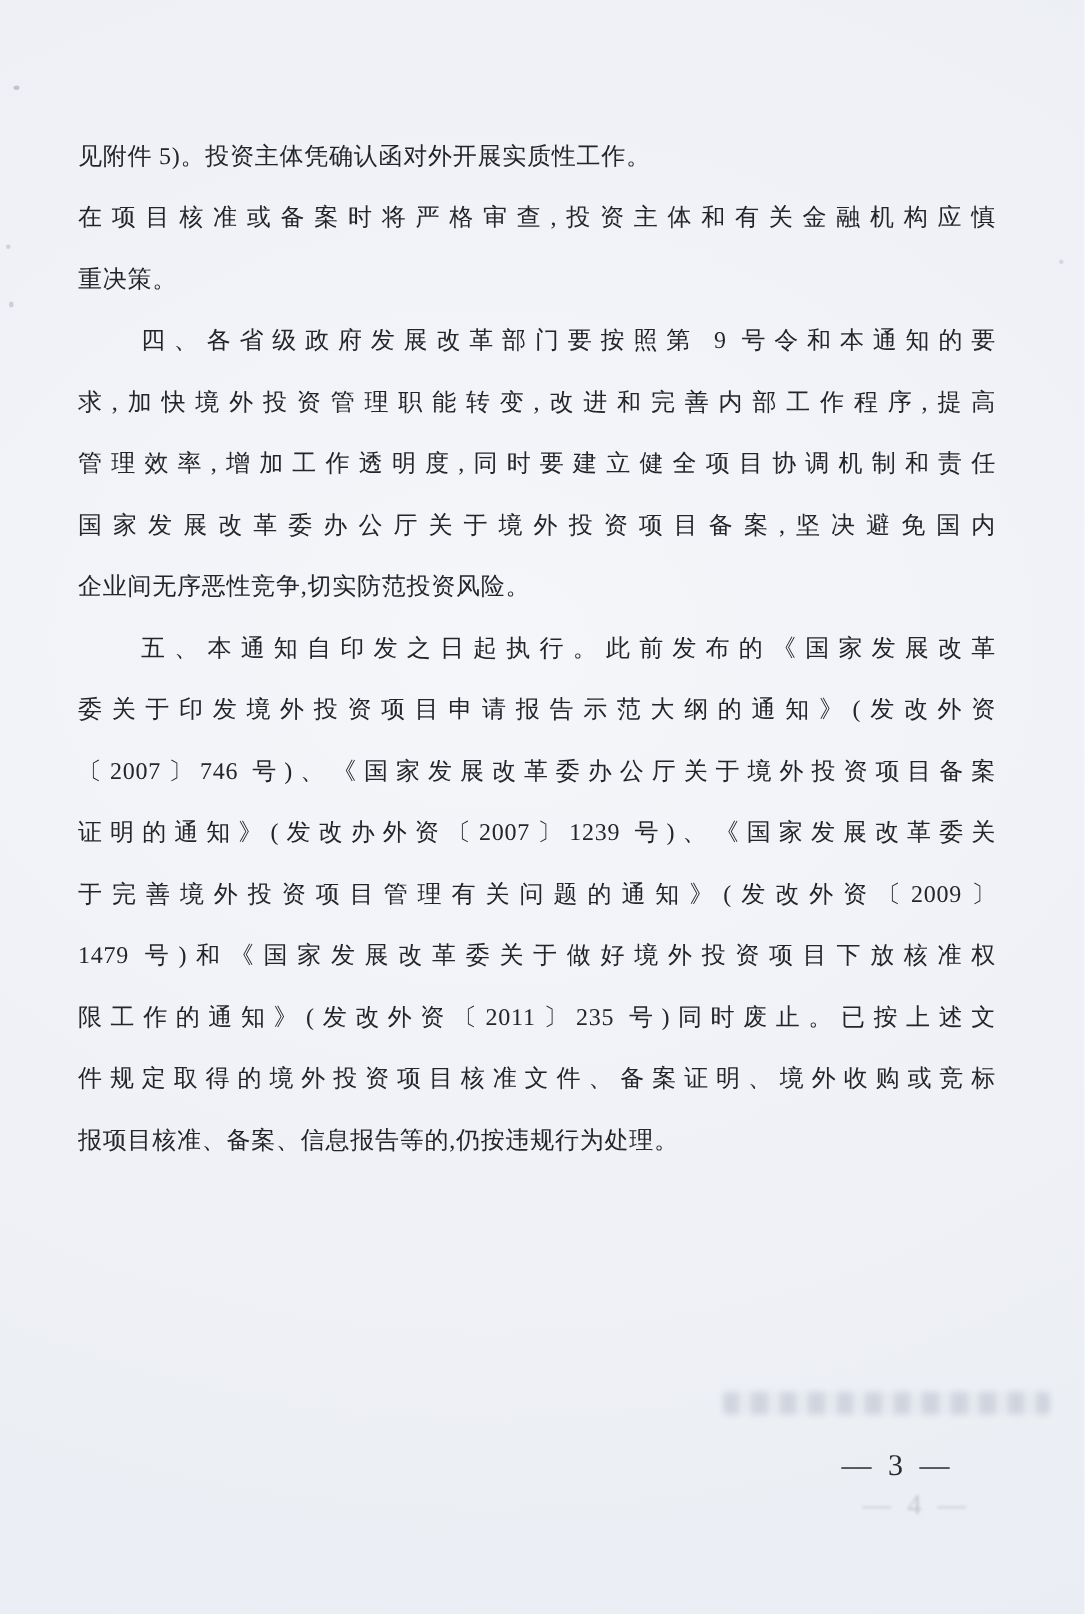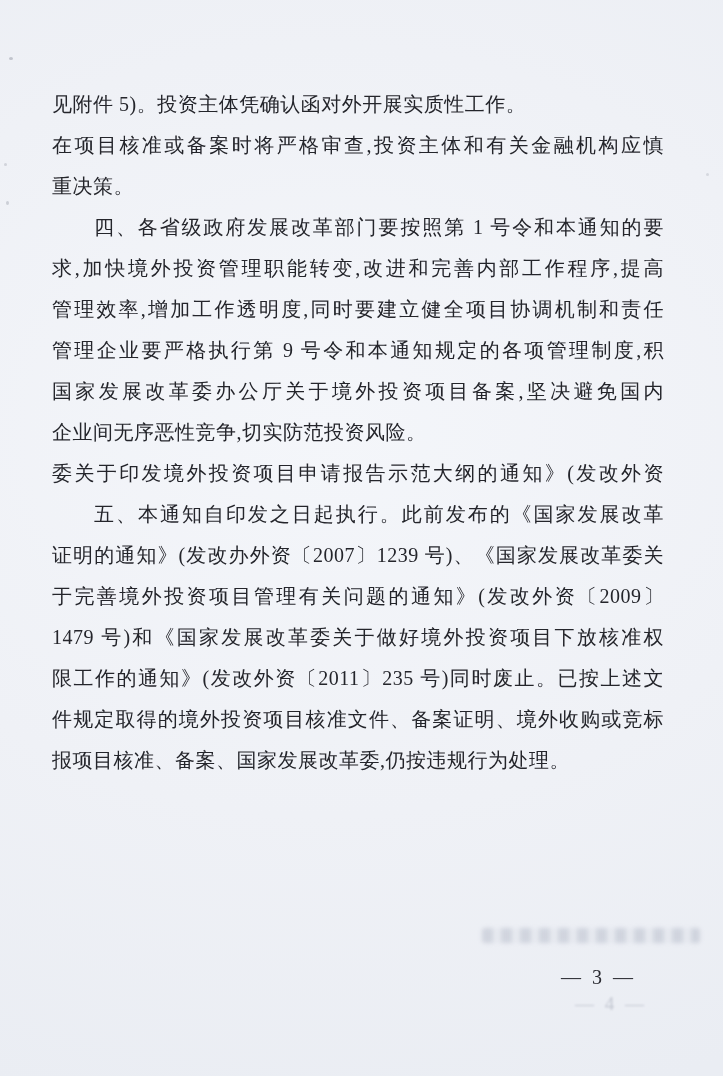--- a/index.html
+++ b/index.html
@@ -33,21 +33,21 @@
   .content {
     position: absolute;
     left: 52px;
     top: 84px;
     width: 612px;
     color: #24252b;
   }
   .line {
     height: 41px;
     line-height: 41px;
-    font-size: 20px;
+    font-size: 16px;
     letter-spacing: 0.5px;
   }
   .line.j {
     text-align: justify;
     text-align-last: justify;
     text-justify: inter-character;
   }
   .line.ind { text-indent: 42px; }
 
   .page-number {
@@ -93,33 +93,33 @@
 <div class="page">
   <span class="speck s1"></span>
   <span class="speck s2"></span>
   <span class="speck s3"></span>
   <span class="speck s4"></span>
 
   <div class="content" id="lines">
       <div class="line">见附件 5)。投资主体凭确认函对外开展实质性工作。</div>
       <div class="line j">在项目核准或备案时将严格审查,投资主体和有关金融机构应慎</div>
       <div class="line">重决策。</div>
-      <div class="line j ind">四、各省级政府发展改革部门要按照第 1 号令和本通知的要</div>
+      <div class="line j ind">四、各省级政府发展改革部门要按照第 9 号令和本通知的要</div>
       <div class="line j">求,加快境外投资管理职能转变,改进和完善内部工作程序,提高</div>
       <div class="line j">管理效率,增加工作透明度,同时要建立健全项目协调机制和责任</div>
-      <div class="line j">管理企业要严格执行第 9 号令和本通知规定的各项管理制度,积</div>
       <div class="line j">国家发展改革委办公厅关于境外投资项目备案,坚决避免国内</div>
       <div class="line">企业间无序恶性竞争,切实防范投资风险。</div>
+      <div class="line j ind">五、本通知自印发之日起执行。此前发布的《国家发展改革</div>
       <div class="line j">委关于印发境外投资项目申请报告示范大纲的通知》(发改外资</div>
-      <div class="line j ind">五、本通知自印发之日起执行。此前发布的《国家发展改革</div>
+      <div class="line j">〔2007〕746 号)、《国家发展改革委办公厅关于境外投资项目备案</div>
       <div class="line j">证明的通知》(发改办外资〔2007〕1239 号)、《国家发展改革委关</div>
       <div class="line j">于完善境外投资项目管理有关问题的通知》(发改外资〔2009〕</div>
       <div class="line j">1479 号)和《国家发展改革委关于做好境外投资项目下放核准权</div>
       <div class="line j">限工作的通知》(发改外资〔2011〕235 号)同时废止。已按上述文</div>
       <div class="line j">件规定取得的境外投资项目核准文件、备案证明、境外收购或竞标</div>
-      <div class="line">报项目核准、备案、国家发展改革委,仍按违规行为处理。</div>
+      <div class="line">报项目核准、备案、信息报告等的,仍按违规行为处理。</div>
     </div>
 
   <div class="smudge"></div>
   <div class="ghost-number">— 4 —</div>
 
   <div class="page-number">— 3 —</div>
 </div>
 
 </body></html>

